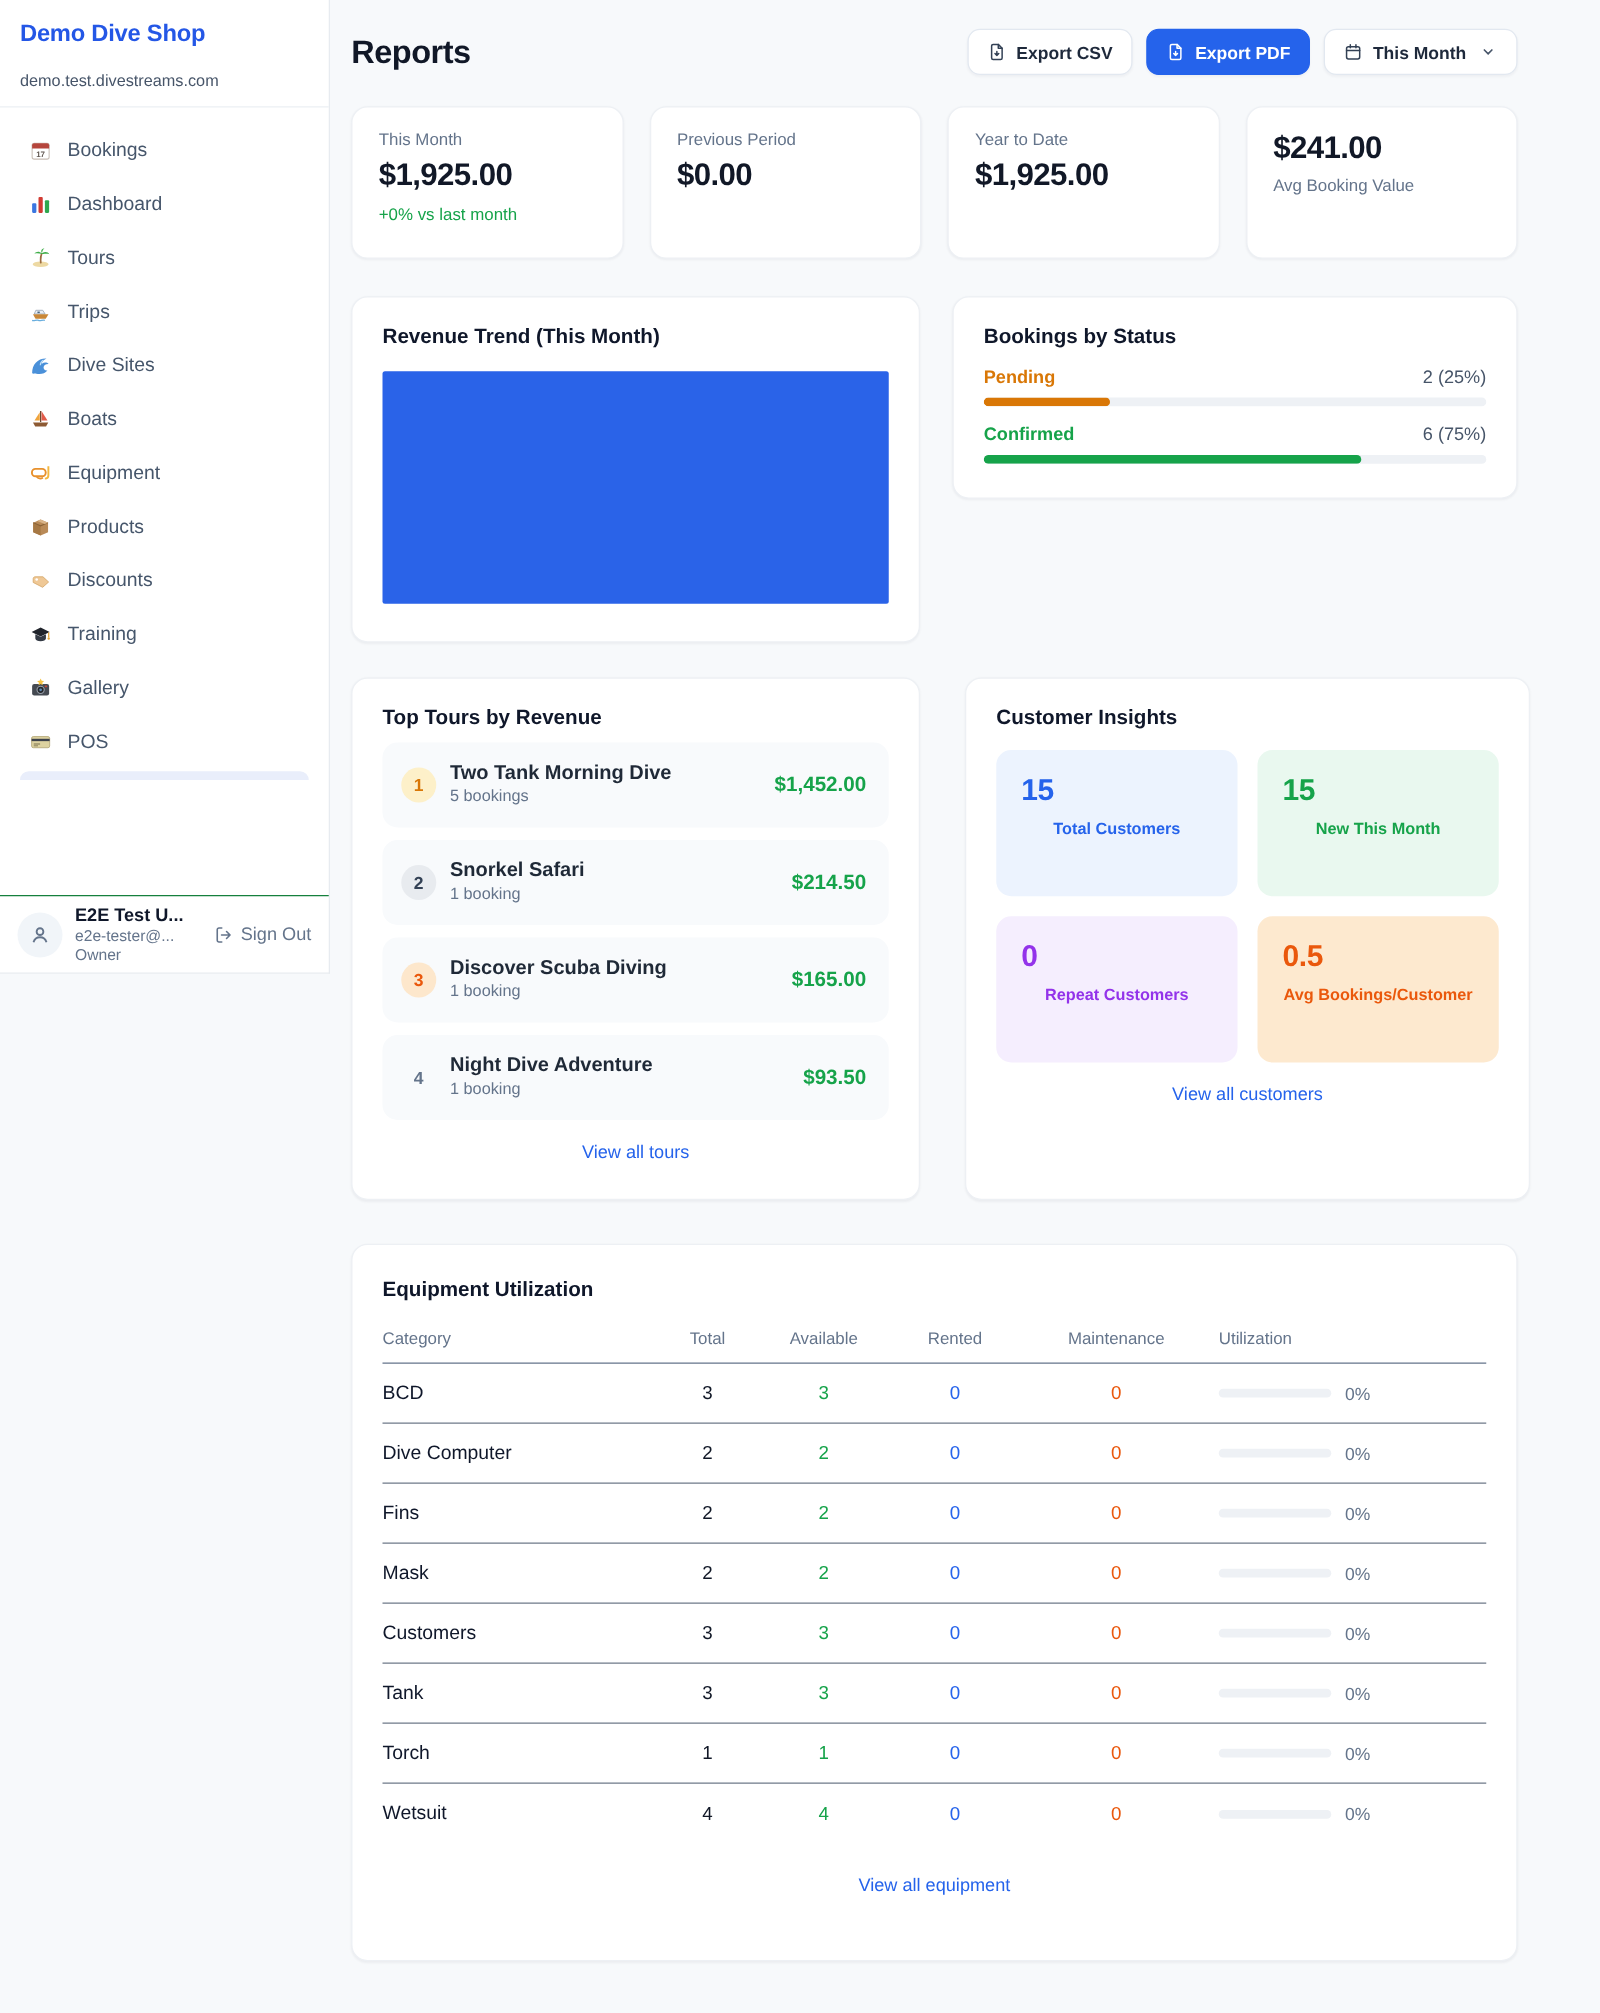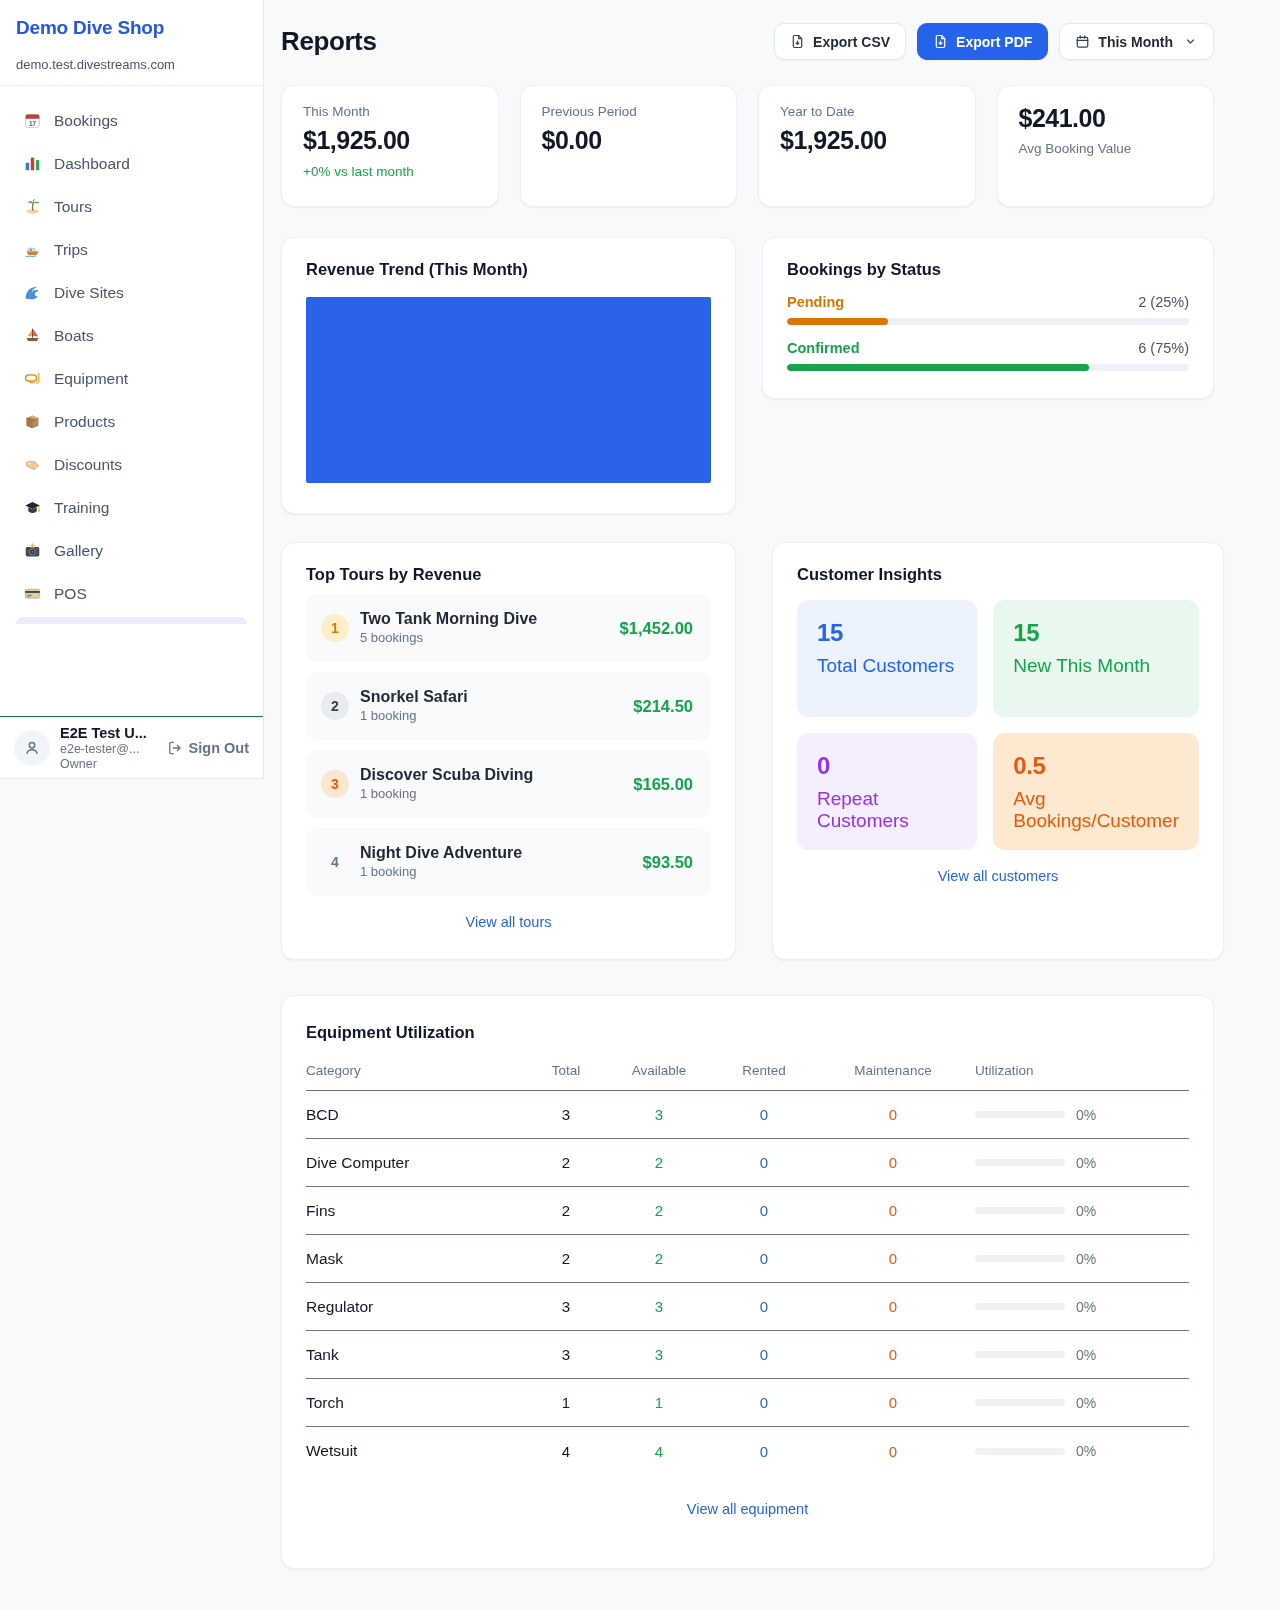--- a/index.html
+++ b/index.html
@@ -18,21 +18,21 @@
   .nav-icon svg { width:17px; height:17px; }
   .nav-label { font-size:15.5px; color:#46566b; }
   .nav-active-partial { height:7px; margin:2px 8px 0; border-radius:8px 8px 0 0; background:#e9eefb; }
   .sb-foot { border-top:1px solid #15803d; padding:10px 14px; display:flex; align-items:center; height:62px; }
   .avatar { width:36px; height:36px; border-radius:50%; background:#f1f5f9; display:flex; align-items:center; justify-content:center; flex:none; }
   .avatar svg { width:20px; height:20px; }
   .sb-user { margin-left:10px; min-width:0; }
   .sb-user-name { font-size:14.5px; font-weight:700; color:#0f172a; white-space:nowrap; }
   .sb-user-email { font-size:12.5px; color:#64748b; margin-top:1px; white-space:nowrap; }
   .sb-user-role { font-size:12.5px; color:#64748b; margin-top:1px; }
-  .signout { margin-left:auto; display:flex; align-items:flex-start; gap:6px; font-size:14.5px; color:#64748b; cursor:pointer; white-space:nowrap;font-weight:bold; }
+  .signout { margin-left:auto; display:flex; align-items:flex-start; gap:6px; font-size:14.5px; color:#64748b; cursor:pointer; white-space:nowrap; }
   .signout svg { width:16px; height:16px; }
 
   
   .main { position:absolute; left:250px; top:0; width:1030px; padding:23px 66px 0 31px; }
   .page-head { display:flex; align-items:center; justify-content:space-between; margin-bottom:25px; }
   .page-title { font-size:26px; font-weight:800; letter-spacing:-.4px; color:#111827; }
   .head-actions { display:flex; gap:11px; }
   .btn { display:flex; align-items:center; gap:8px; height:37px; padding:0 15px; border-radius:10px; font-size:14px; font-weight:600;
          background:#fff; border:1px solid #e2e8f0; color:#1e293b; cursor:pointer; box-shadow:0 1px 2px rgba(15,23,42,.04); }
   .btn svg { width:15px; height:15px; }
@@ -72,21 +72,21 @@
   .tour-info { margin-left:11px; }
   .tour-name { font-size:16px; font-weight:600; color:#1f2937; }
   .tour-sub { font-size:13px; color:#64748b; margin-top:3px; }
   .tour-price { margin-left:auto; font-size:16.5px; font-weight:700; color:#16a34a; }
   .card-link { display:block; text-align:center; font-size:14.5px; color:#2563eb; margin-top:18px; cursor:pointer; text-decoration:none; }
 
   .insights-card { height:418px; padding:22px 24px; }
   .tiles { display:grid; grid-template-columns:1fr 1fr; gap:16px; margin-top:16px; }
   .tile { height:117px; border-radius:12px; padding:19px 20px; }
   .tile-value { font-size:24px; font-weight:700; letter-spacing:-.3px; }
-  .tile-label { font-size:19px; font-weight:400; margin-top:8px; }
+  .tile-label { font-size:13px; font-weight:700; margin-top:8px;text-align:center; }
 
   
   .equip-card { margin-top:35px; height:574px; padding:27px 24px 0; }
   .tbl-head, .tbl-row { display:grid; grid-template-columns:225px 70px 116px 94px 164px 1fr; align-items:center; }
   .tbl-head { margin-top:21px; padding-bottom:12px; border-bottom:1px solid #64748b; }
   .th { font-size:13.5px; color:#64748b; }
   .th.num, .td.num { text-align:center; }
   .tbl-row { height:48px; border-bottom:1px solid #6f7a89; }
   .tbl-row.last { border-bottom:none; }
   .td-cat { font-size:15.5px; font-weight:500; color:#0f172a; }
@@ -442,21 +442,21 @@
       <span class="td num" style="color: rgb(37, 99, 235);">0</span>
       <span class="td num" style="color: rgb(234, 88, 12);">0</span>
       <span class="td util-cell">
           <span class="util-track">
             <span class="util-fill" style="display: block; width: 0%;"></span>
           </span>
           <span class="util-pct">0%</span>
         </span>
     </div>
     <div class="tbl-row">
-      <span class="td td-cat">Regulator</span>
+      <span class="td td-cat">Customers</span>
       <span class="td num" style="color: rgb(17, 24, 39);">3</span>
       <span class="td num" style="color: rgb(22, 163, 74);">3</span>
       <span class="td num" style="color: rgb(37, 99, 235);">0</span>
       <span class="td num" style="color: rgb(234, 88, 12);">0</span>
       <span class="td util-cell">
           <span class="util-track">
             <span class="util-fill" style="display: block; width: 0%;"></span>
           </span>
           <span class="util-pct">0%</span>
         </span>

